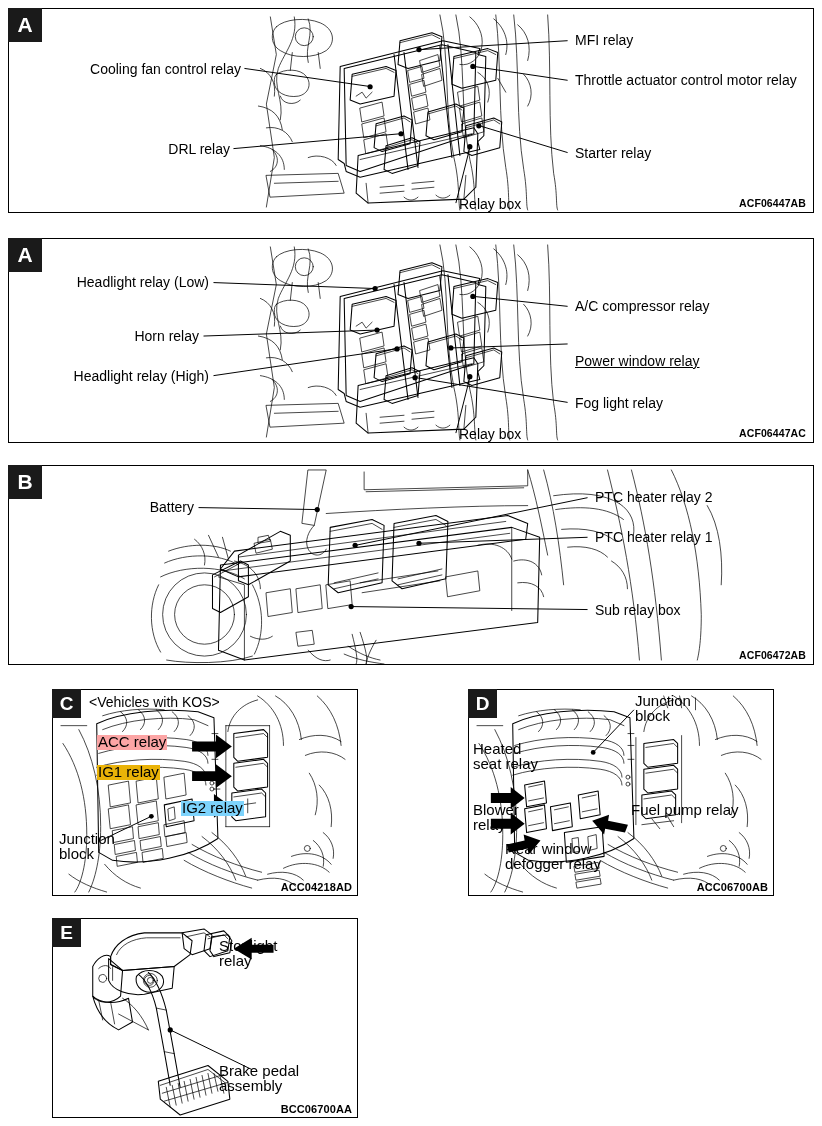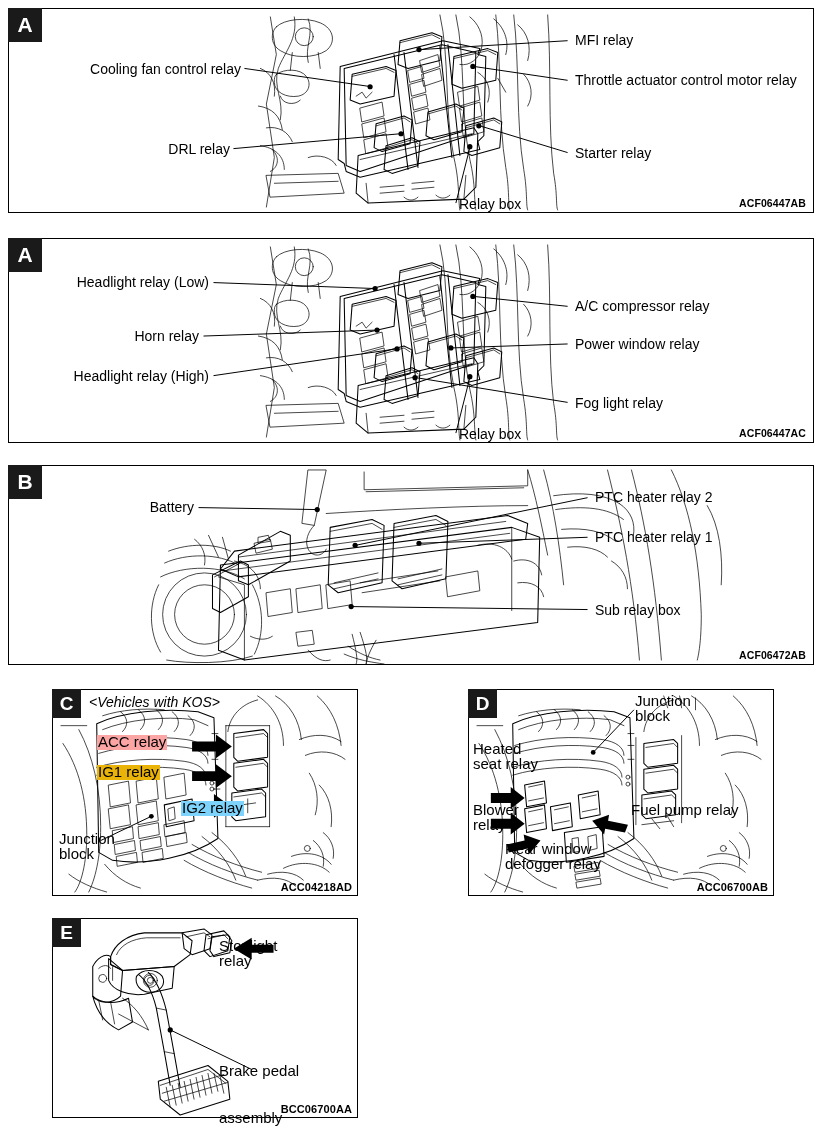--- a/index.html
+++ b/index.html
@@ -330,21 +330,21 @@
 
       <line class="leader" x1="448" y1="196" x2="462" y2="140"></line>
       <circle class="dot" cx="462" cy="139" r="2.6"></circle>
     </g>
   </svg>
 
   <div class="lbl r" style="left:0; top:37px; width:200px;">Headlight relay (Low)</div>
   <div class="lbl r" style="left:0; top:91px; width:190px;">Horn relay</div>
   <div class="lbl r" style="left:0; top:131px; width:200px;">Headlight relay (High)</div>
   <div class="lbl" style="left:566px; top:61px;">A/C compressor relay</div>
-  <div class="lbl" style="left:566px; top:99px;">Power window relay</div>
+  <div class="lbl" style="left:566px; top:116px;text-decoration:underline;">Power window relay</div>
   <div class="lbl" style="left:566px; top:158px;">Fog light relay</div>
   <div class="lbl" style="left:450px; top:189px;">Relay box</div>
 
   <div class="refcode">ACF06447AC</div>
 </div>
 
 <div class="panel" style="left:8px; top:465px; width:806px; height:200px;">
   <div class="badge">B</div>
 
   <svg class="art" viewBox="0 0 806 200" preserveAspectRatio="none">
@@ -548,21 +548,21 @@
       <path d="M140 82 L164 82 L164 75 L180 87 L164 99 L164 92 L140 92 Z"></path>
       <path d="M138 112 L162 112 L162 105 L178 117 L162 129 L162 122 L138 122 Z"></path>
     </g>
 
     <g>
       <line class="leader" x1="48" y1="152" x2="98" y2="128"></line>
       <circle class="dot" cx="99" cy="127.5" r="2.4"></circle>
     </g>
   </svg>
 
-  <div class="kos" style="left:36px; top:4px;font-style:italic;">&lt;Vehicles with KOS&gt;</div>
+  <div class="kos" style="left:36px; top:4px;">&lt;Vehicles with KOS&gt;</div>
 
   <div class="lbl" style="left:44px; top:45px; background:#fca5a5; padding:0 1px;">ACC relay</div>
   <div class="lbl" style="left:44px; top:75px; background:#eab308; padding:0 1px;">IG1 relay</div>
   <div class="lbl" style="left:128px; top:111px; background:#7dd3fc; padding:0 1px;">IG2 relay</div>
 
   <div class="lbl" style="left:6px; top:142px;">Junction</div>
   <div class="lbl" style="left:6px; top:157px;">block</div>
 
   <div class="refcode">ACC04218AD</div>
 </div>
@@ -731,16 +731,16 @@
 
     <g class="blk">
       <path d="M222 26 L200 26 L200 19 L182 30 L200 41 L200 34 L222 34 Z"></path>
     </g>
   </svg>
 
   <div class="lbl" style="left:166px; top:20px;">Stoplight</div>
   <div class="lbl" style="left:166px; top:35px;">relay</div>
 
   <div class="lbl" style="left:166px; top:145px;">Brake pedal</div>
-  <div class="lbl" style="left:166px; top:160px;margin-top:32px;">assembly</div>
+  <div class="lbl" style="left:166px; top:160px;">assembly</div>
 
   <div class="refcode">BCC06700AA</div>
 </div>
 
 </body></html>

